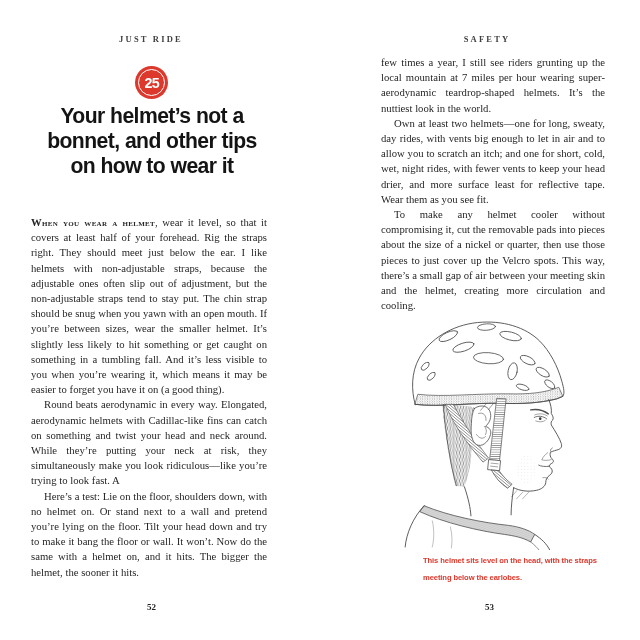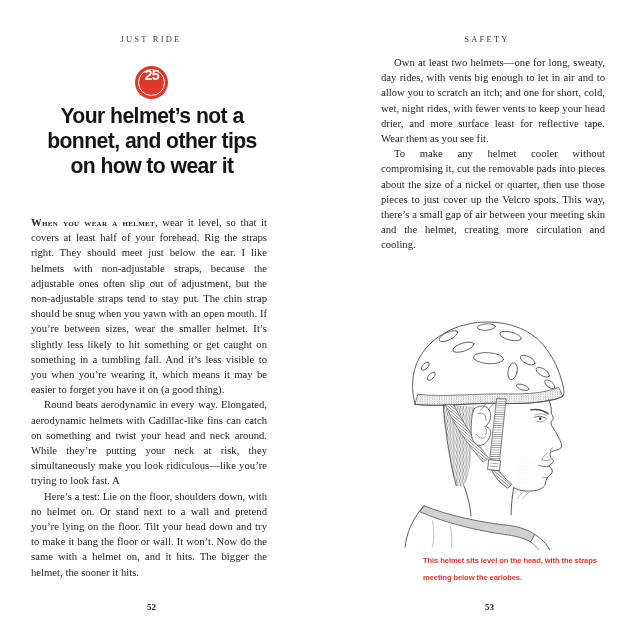--- a/index.html
+++ b/index.html
@@ -4,29 +4,29 @@
 <style>
   :root{ --red:#DC382C; --ink:#262626; --line:#4d4d4d; }
   html,body{ margin:0; padding:0; }
   body{
     width:640px; height:640px; position:relative; overflow:hidden;
     background:#ffffff; font-family:"Liberation Serif", serif; color:var(--ink);
   }
   .running-head{
     position:absolute; top:34px; font-family:"Liberation Serif", serif;
     font-size:8.5px; letter-spacing:2.2px; color:#3f3f3f; text-align:center;
-    font-weight:normal;
+    font-weight:bold;
   }
   .rh-left{ left:45px; width:212px; }
   .rh-right{ left:381px; width:212px; }
 
   .badge{
     position:absolute; left:135px; top:66px; width:33px; height:33px;
     background:var(--red); border-radius:50%;
-    display:flex; justify-content:center;
+    display:flex; align-items:center; justify-content:center;
   }
   .badge-ring{ position:absolute; inset:3px; border:1.5px solid #ffffff; border-radius:50%; }
   .badge-num{
     position:relative; color:#ffffff; font-family:"Liberation Sans", sans-serif;
     font-weight:bold; font-size:15px; letter-spacing:-0.5px; transform:scaleX(0.95);
   }
 
   .title{
     position:absolute; left:12px; top:103px; width:280px; margin:0;
     text-align:center; font-family:"Liberation Sans", sans-serif; font-weight:bold;
@@ -85,20 +85,21 @@
       <p class="indent">Here’s a test: Lie on the floor, shoulders down, with no helmet on. Or stand next to a wall and pretend you’re lying on the floor. Tilt your head down and try to make it bang the floor or wall. It won’t. Now do the same with a helmet on, and it hits. The bigger the helmet, the sooner it hits.</p>
     </div>
 
     <div class="pagenum pn-left">52</div>
   </div>
 
   <div>
     <div class="running-head rh-right">SAFETY</div>
 
     <div class="body body-right">
+      <p>few times a year, I still see riders grunting up the local mountain at 7 miles per hour wearing super-aerodynamic teardrop-shaped helmets. It’s the nuttiest look in the world.</p>
       <p class="indent">Own at least two helmets—one for long, sweaty, day rides, with vents big enough to let in air and to allow you to scratch an itch; and one for short, cold, wet, night rides, with fewer vents to keep your head drier, and more surface least for reflective tape. Wear them as you see fit.</p>
       <p class="indent">To make any helmet cooler without compromising it, cut the removable pads into pieces about the size of a nickel or quarter, then use those pieces to just cover up the Velcro spots. This way, there’s a small gap of air between your meeting skin and the helmet, creating more circulation and cooling.</p>
     </div>
 
     <svg class="illus" viewBox="0 0 175 235" fill="none" stroke-linecap="round" stroke-linejoin="round">
       <defs>
         <pattern id="stip" patternUnits="userSpaceOnUse" width="2.4" height="2.4">
           <circle cx="0.6" cy="0.7" r="0.42" fill="#5a5a5a"></circle>
           <circle cx="1.8" cy="1.8" r="0.34" fill="#848484"></circle>
         </pattern>

